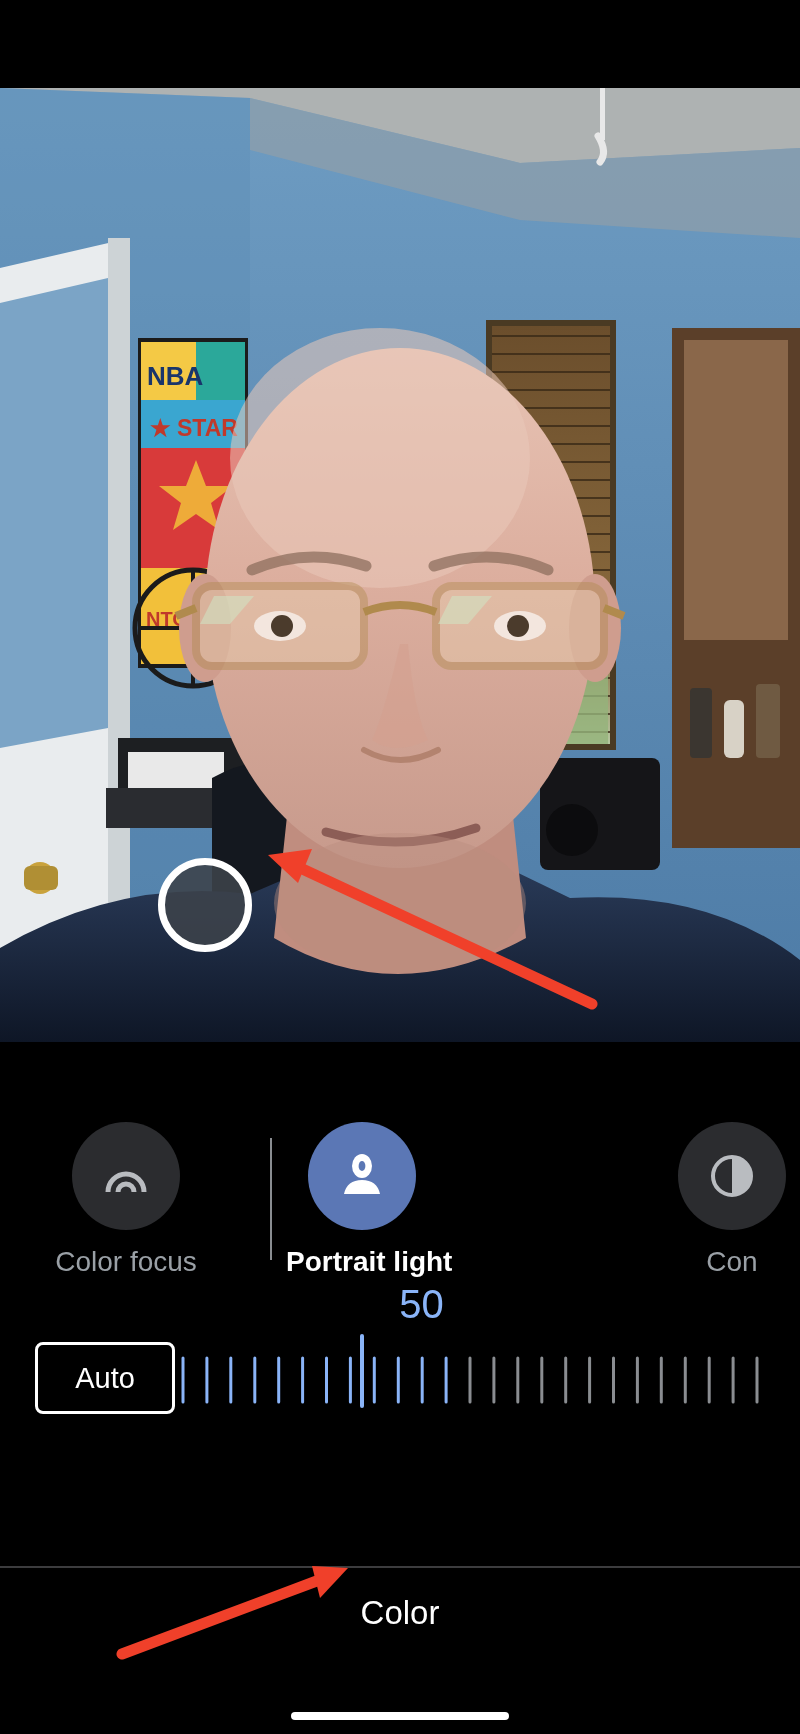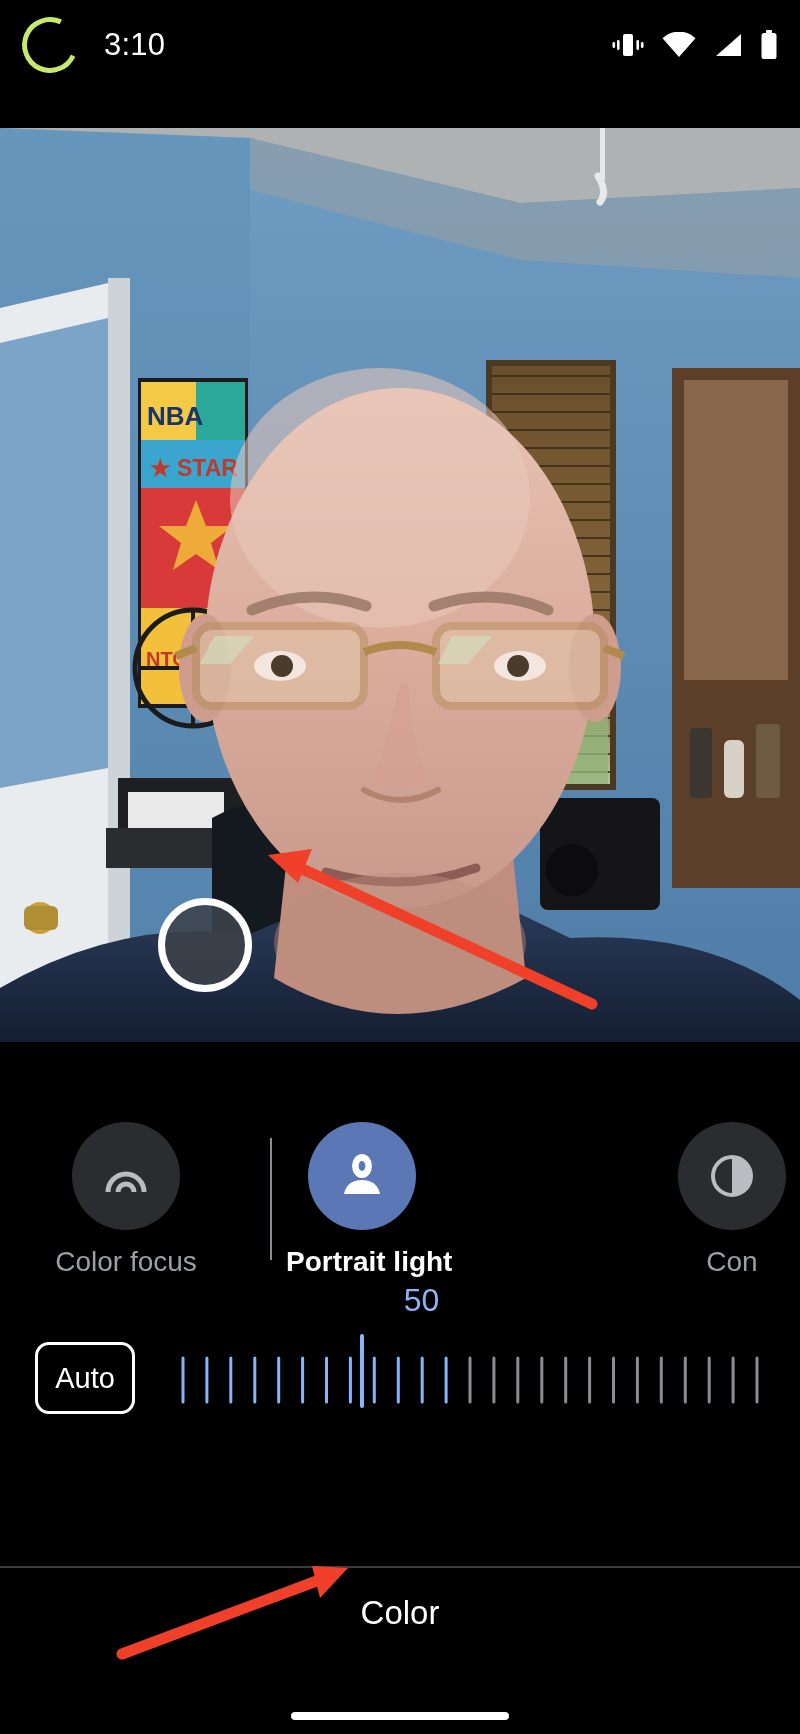--- a/index.html
+++ b/index.html
@@ -8,21 +8,21 @@
 
   
   .statusbar{position:absolute;left:0;top:0;width:800px;height:88px;background:#000;}
   .rec-ring{position:absolute;left:22px;top:17px;width:56px;height:56px;border-radius:50%;
             border:5px solid #c6e86b;border-right-color:transparent;transform:rotate(-20deg);box-sizing:border-box;}
   .clock{position:absolute;left:104px;top:30px;color:#fff;font-size:31px;letter-spacing:.2px;line-height:30px;}
   .sb-right{position:absolute;right:22px;top:26px;height:38px;display:flex;align-items:center;gap:17px;}
   .ic{display:block;}
 
   
-  .photo{position:absolute;left:0;top:88px;width:800px;height:954px;overflow:hidden;background:#4d7fa8;margin-top:40px;}
+  .photo{position:absolute;left:0;top:88px;width:800px;height:954px;overflow:hidden;background:#4d7fa8;}
   .ph-svg{position:absolute;left:0;top:0;width:800px;height:954px;}
 
   .marker{position:absolute;left:158px;top:770px;width:94px;height:94px;border-radius:50%;
           border:7px solid #ffffff;background:rgba(60,66,74,.88);box-sizing:border-box;}
 
   
   .anno{position:absolute;left:0;top:0;width:800px;height:1734px;pointer-events:none;}
 
   
   .controls{position:absolute;left:0;top:1042px;width:800px;height:692px;background:#000;}
@@ -31,65 +31,38 @@
   .divider-v{position:absolute;left:270px;top:38px;width:2px;height:122px;background:#8a8d91;}
   .tool{position:absolute;top:0;width:152px;text-align:center;}
   .tool .bubble{width:108px;height:108px;border-radius:50%;background:#2b2c2f;margin:22px auto 0;
                 display:flex;align-items:center;justify-content:center;}
   .tool.sel .bubble{background:#5b77b5;}
   .tool .lbl{margin-top:16px;font-size:28px;color:#9aa0a6;white-space:nowrap;}
   .tool.sel .lbl{color:#ffffff;font-weight:bold;}
 
   
   .valrow{position:absolute;left:0;top:240px;width:800px;text-align:center;}
-  .val{display:inline-block;color:#8ab4f8;font-size:32px;margin-left:43px;}
+  .val{display:inline-block;color:#8ab4f8;font-size:40px;margin-left:43px;}
   .sliderwrap{position:absolute;left:0;top:290px;width:800px;height:96px;}
-  .autobtn{position:absolute;left:35px;top:10px;width:100px;height:72px;border:3px solid #ffffff;
-           border-radius:14px;box-sizing:border-box;display:flex;align-items:center;justify-content:center;
+  .autobtn{position:absolute;left:35px;top:10px;width:140px;height:72px;border:3px solid #ffffff;
+           border-radius:8px;box-sizing:border-box;display:flex;align-items:center;justify-content:center;
            color:#fff;font-size:29px;background:transparent;}
   .ticks{position:absolute;left:175px;top:0;width:590px;height:96px;}
   .needle{position:absolute;left:360px;top:2px;width:4px;height:74px;background:#8ab4f8;border-radius:2px;}
 
   .divider-h{position:absolute;left:0;top:1566px;width:800px;height:2px;background:#3c3c3e;}
   .done{position:absolute;left:0;top:1594px;width:800px;text-align:center;}
   .done span{color:#ffffff;font-size:33px;}
   .navpill{position:absolute;left:291px;top:1712px;width:218px;height:8px;border-radius:4px;background:#ffffff;}
 </style>
 </head>
 <body>
 
 <div class="screen">
 
-  <div class="statusbar">
-    <div class="rec-ring"></div>
-    <div class="clock">3:10</div>
-    <div class="sb-right">
-
-      <svg class="ic" width="34" height="30" viewBox="0 0 34 30">
-        <rect x="12" y="4" width="10" height="22" rx="2" fill="#fff"></rect>
-        <rect x="6" y="10" width="2.6" height="10" rx="1.3" fill="#fff"></rect>
-        <rect x="1.5" y="12" width="2.6" height="6" rx="1.3" fill="#fff"></rect>
-        <rect x="25.4" y="10" width="2.6" height="10" rx="1.3" fill="#fff"></rect>
-        <rect x="29.9" y="12" width="2.6" height="6" rx="1.3" fill="#fff"></rect>
-      </svg>
-
-      <svg class="ic" width="34" height="26" viewBox="0 0 34 26">
-        <path d="M17 25 L0.5 6.2 A24 24 0 0 1 33.5 6.2 Z" fill="#fff"></path>
-      </svg>
-
-      <svg class="ic" width="30" height="26" viewBox="0 0 30 26">
-        <path d="M28 2 L28 24 L3 24 Z" fill="#fff"></path>
-      </svg>
-
-      <svg class="ic" width="18" height="30" viewBox="0 0 18 30">
-        <rect x="6" y="0" width="6" height="3.4" rx="1" fill="#fff"></rect>
-        <rect x="1.5" y="3" width="15" height="26" rx="2.6" fill="#fff"></rect>
-      </svg>
-    </div>
-  </div>
 
   <div class="photo">
     <svg class="ph-svg" viewBox="0 0 800 954" preserveAspectRatio="none">
       <defs>
         <linearGradient id="wallg" x1="0" y1="0" x2="0" y2="1">
           <stop offset="0" stop-color="#6e9cc2"></stop>
             <stop offset="1" stop-color="#4d7ba6"></stop>
         </linearGradient>
         <linearGradient id="skin" x1="0" y1="0" x2="0" y2="1">
           <stop offset="0" stop-color="#e7c3b4"></stop>

